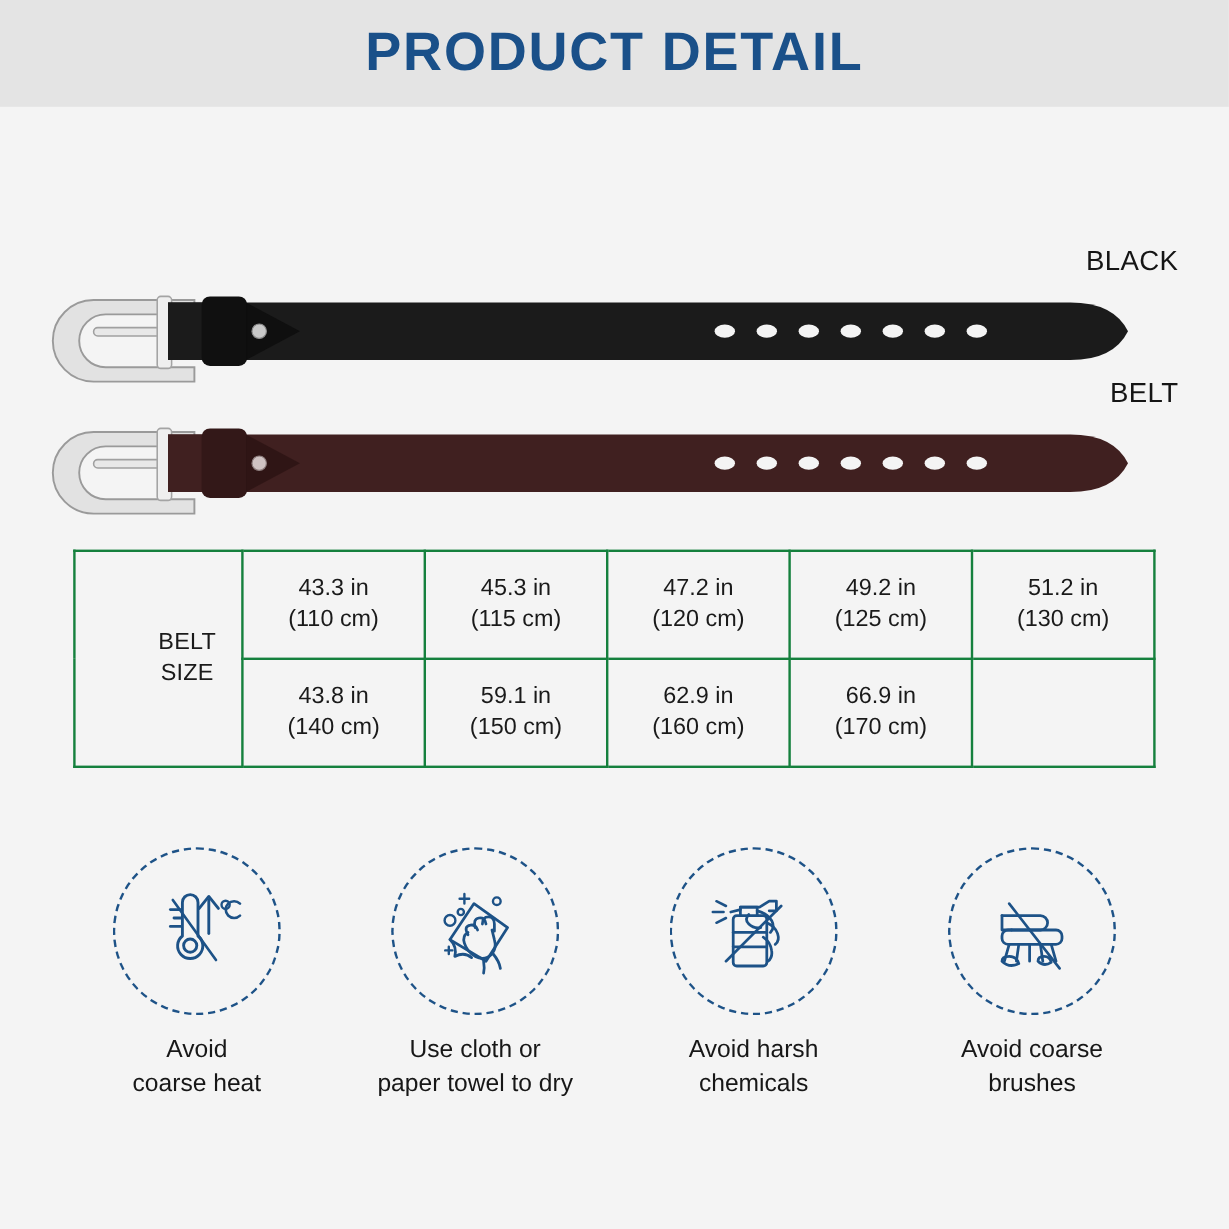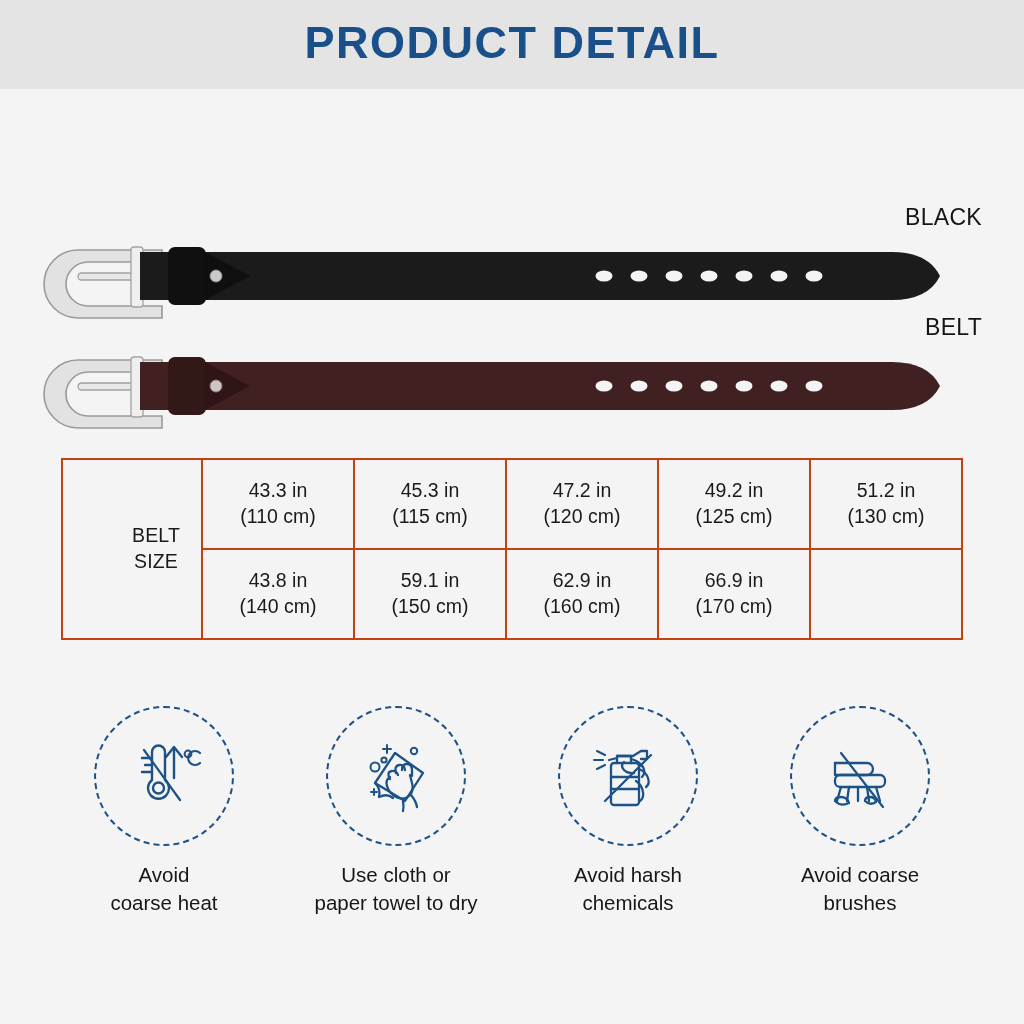--- a/index.html
+++ b/index.html
@@ -54,21 +54,21 @@
 
   
   .size-table {
     position: absolute;
     left: 61px; top: 458px;
     width: 902px; height: 181px;
     border-collapse: collapse;
     background: #f4f4f4;
   }
   .size-table td {
-    border: 2px solid #c2410c;
+    border: 2px solid #15803d;
     text-align: center;
     vertical-align: middle;
     font-size: 19.5px;
     color: #1a1a1a;
     line-height: 1.32;
     height: 90px;
   }
   .size-table td.label-cell {
     width: 140px;
     font-size: 19.5px;

